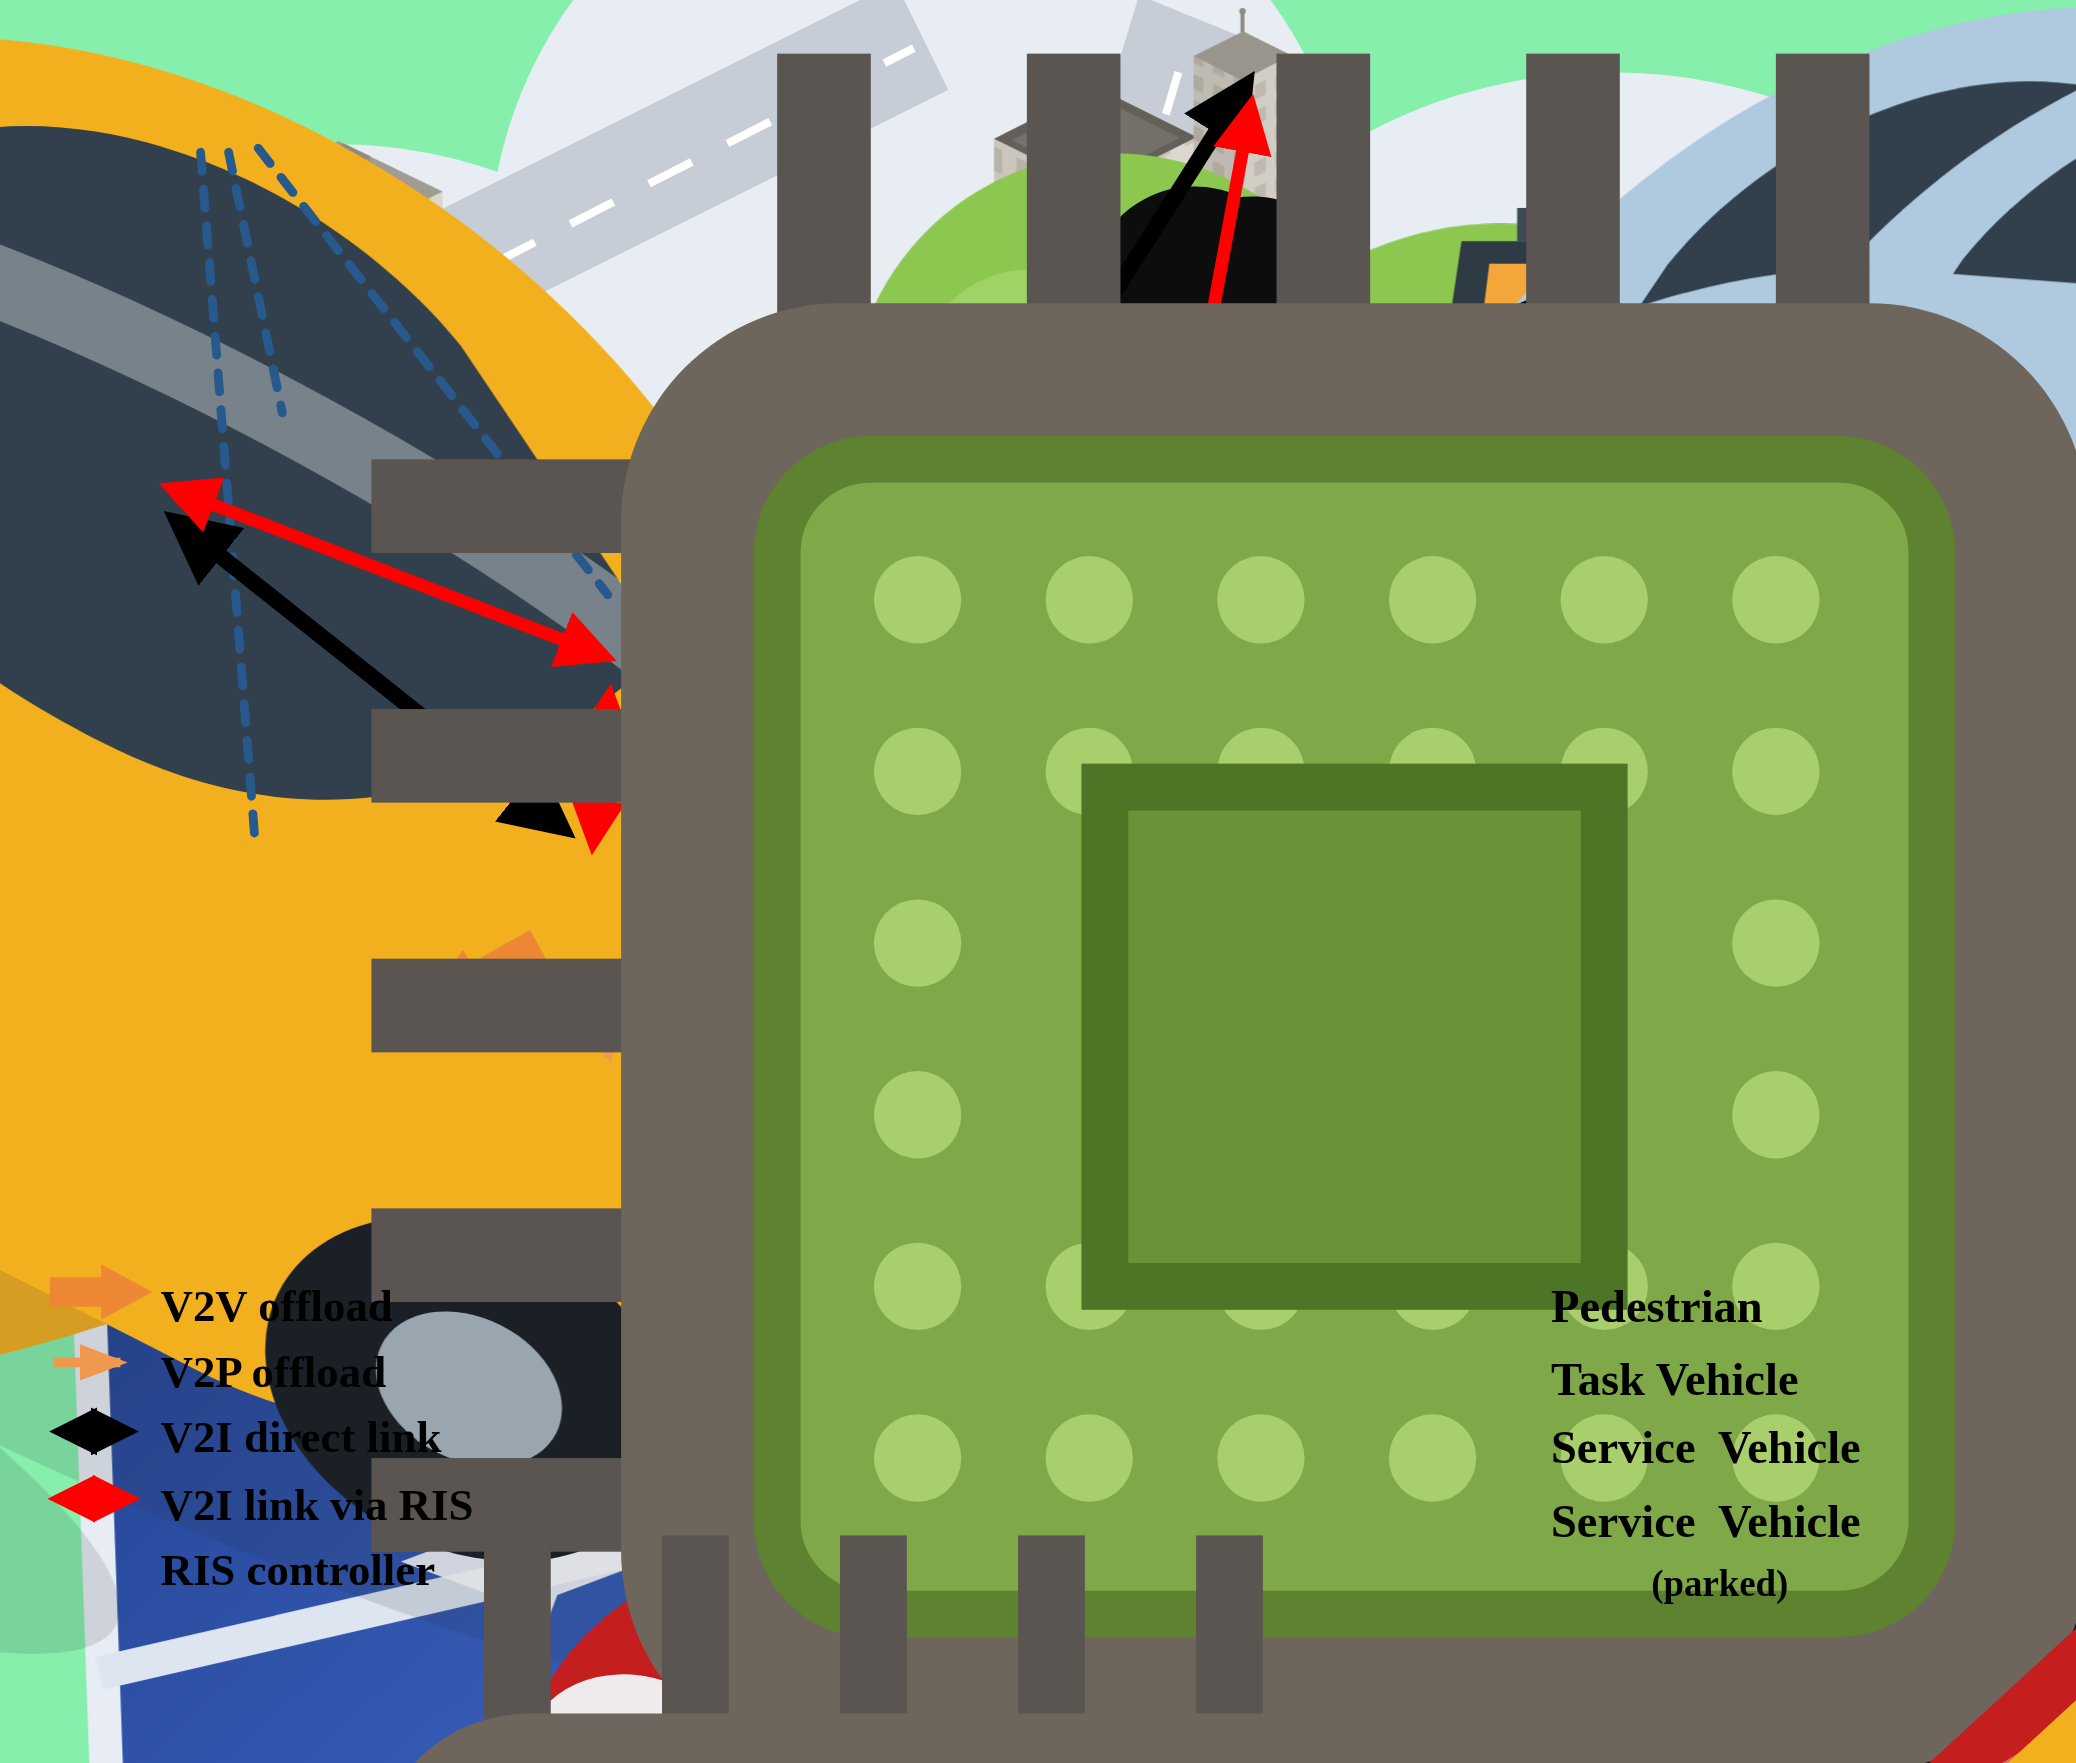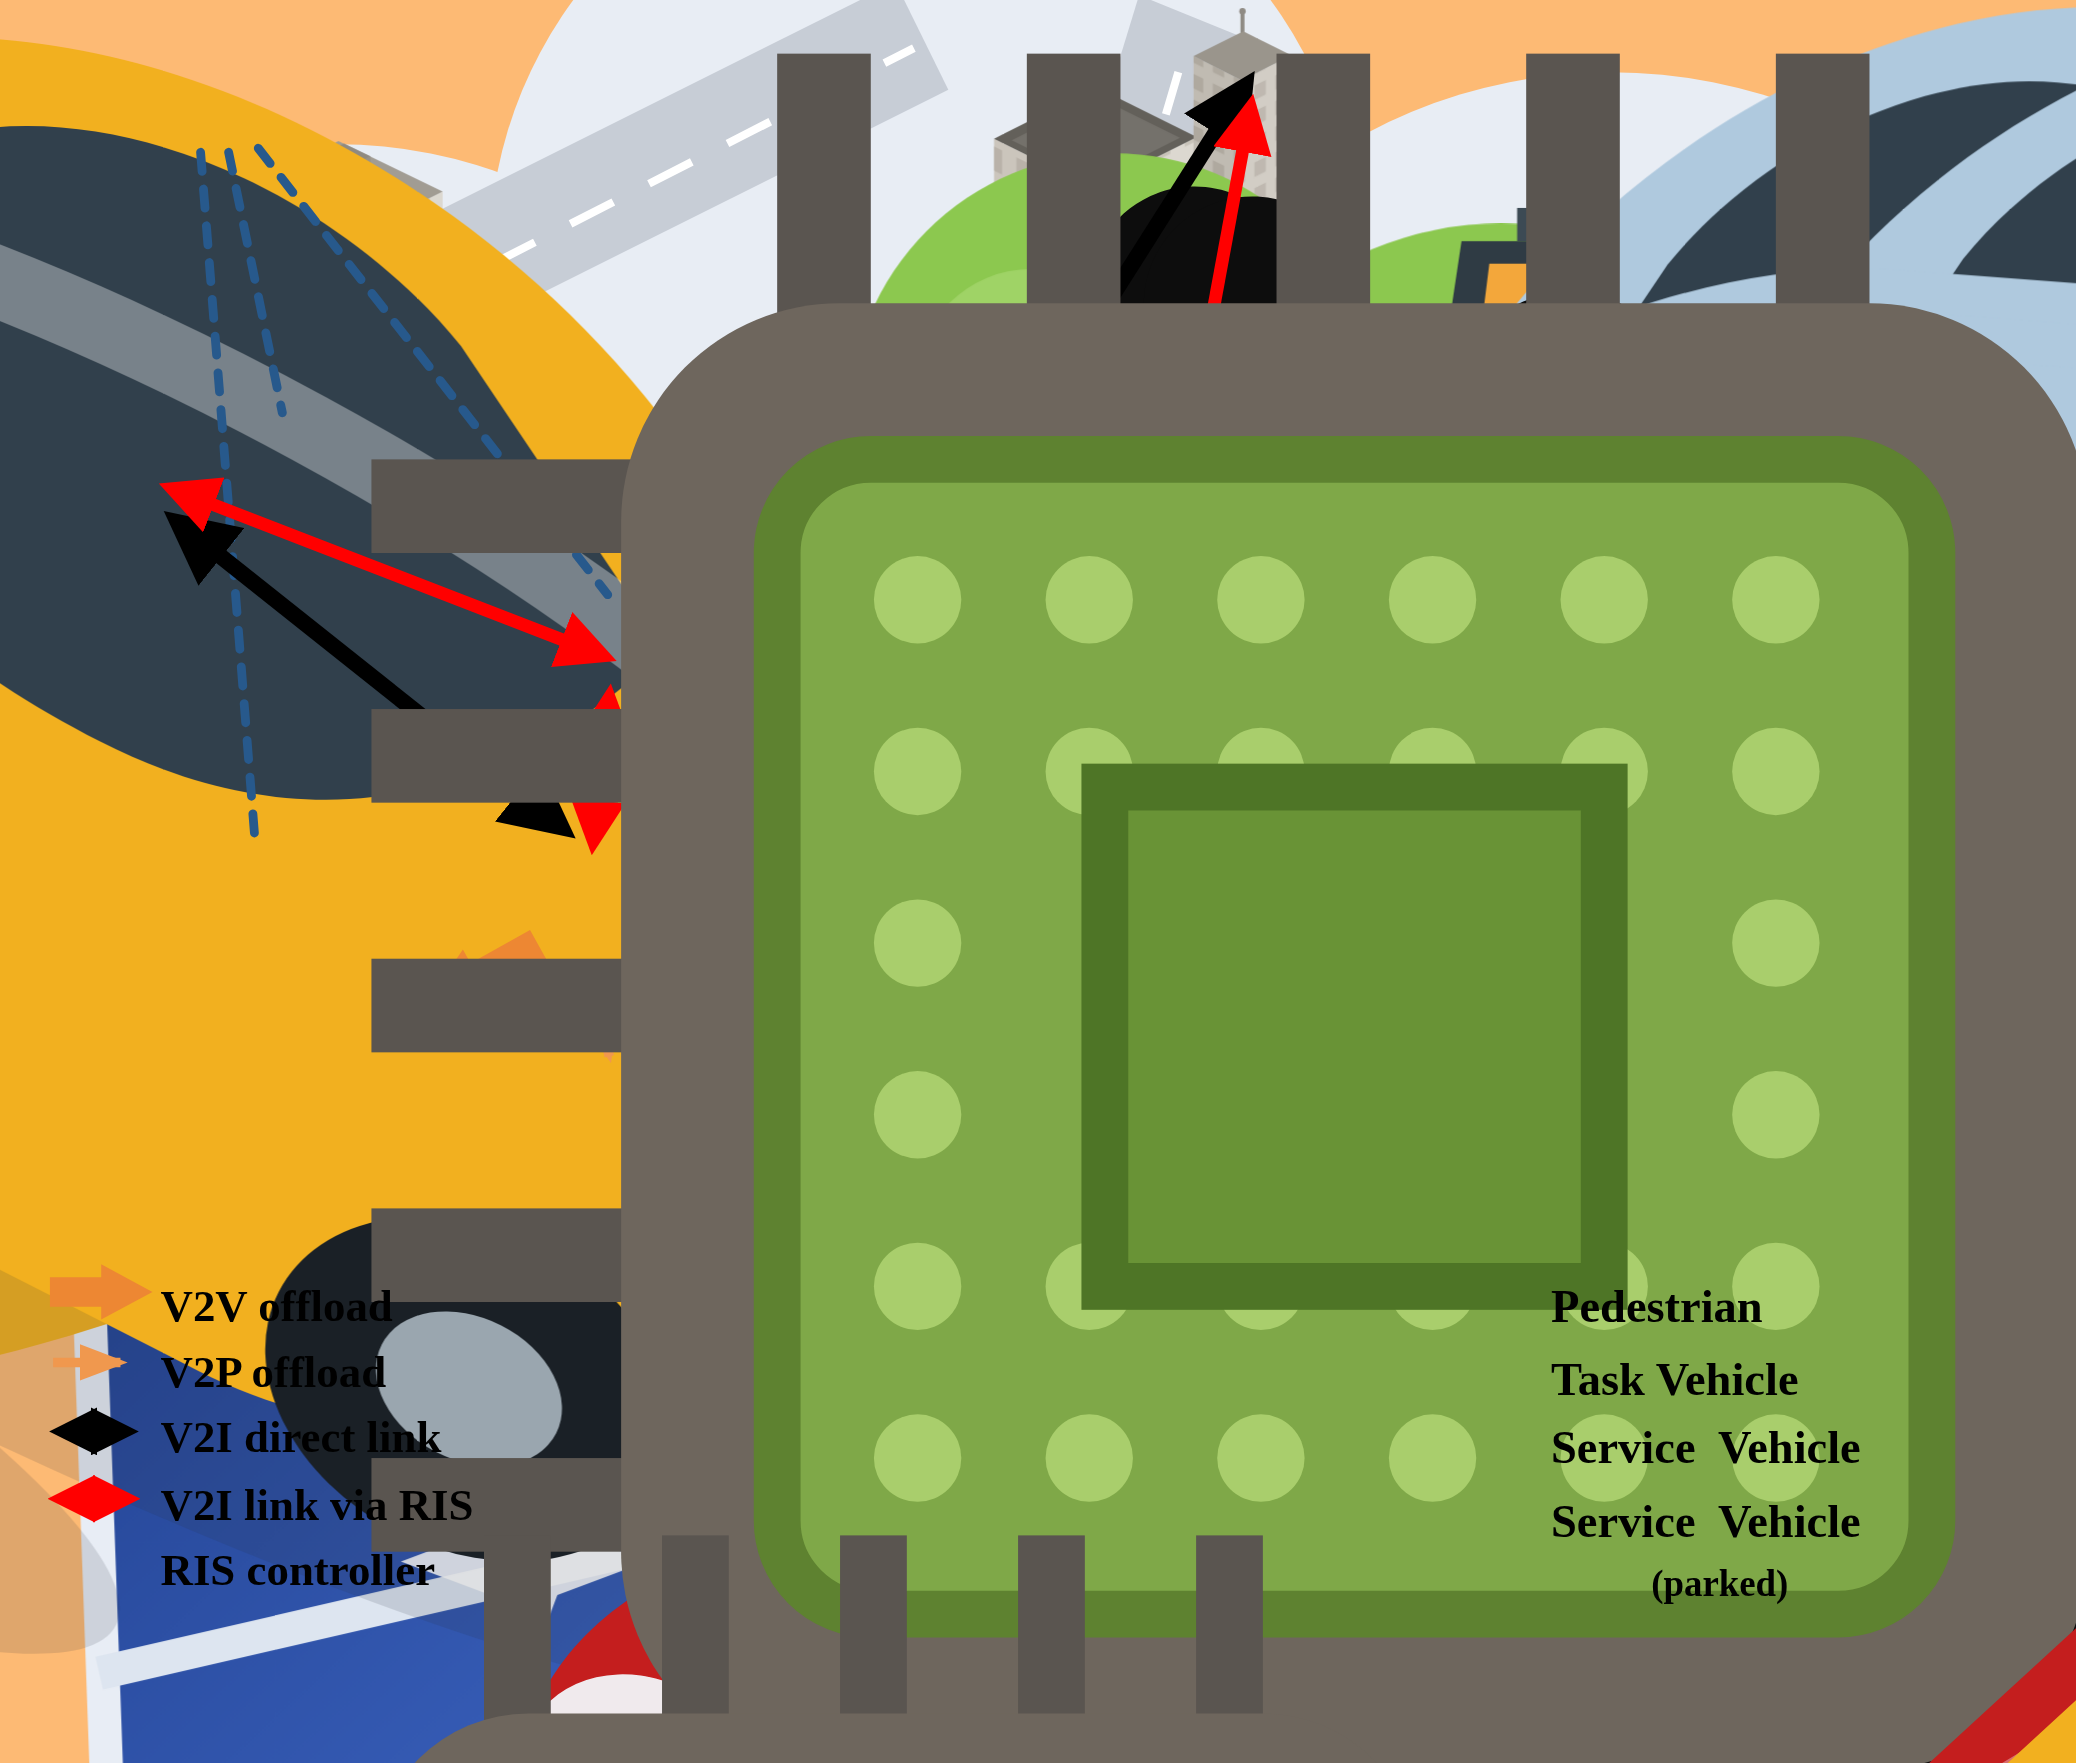--- a/index.html
+++ b/index.html
@@ -1,16 +1,16 @@
 <!DOCTYPE html>
 <html style="font-size:13px"><head>
 <meta charset="utf-8">
 <style>
   html,body{margin:0;padding:0;background:#fff}
-  .stage{position:relative;width:2077px;height:1764px;background:#fdba74;font-family:"Liberation Serif",serif}
+  .stage{position:relative;width:2077px;height:1764px;background:#86efac;font-family:"Liberation Serif",serif}
   svg{display:block}
   text.leg{font-family:"Liberation Serif",serif;font-weight:bold;fill:#000}
   text.wm{font-family:"Liberation Sans",sans-serif;font-weight:bold}
 </style>
 </head>
 <body>
 
 <div class="stage">
 <svg width="2077" height="1764" viewBox="0 0 2591 2201" xmlns="http://www.w3.org/2000/svg">
 <defs>

